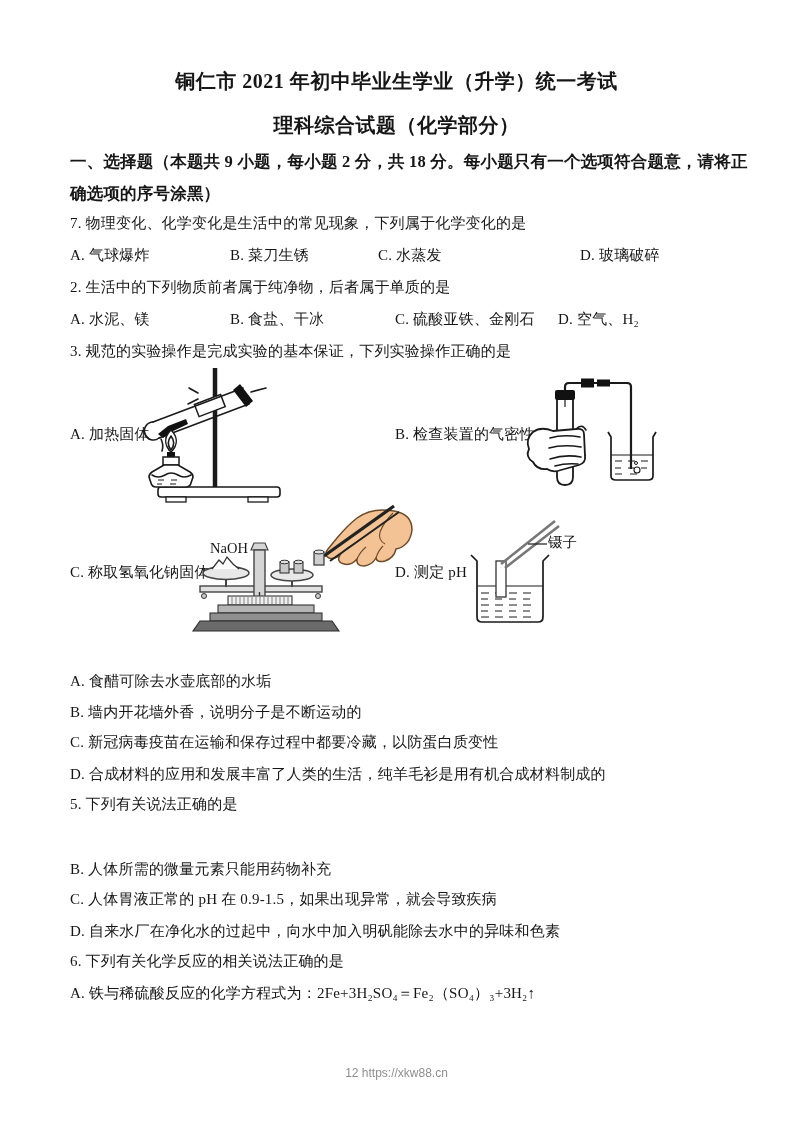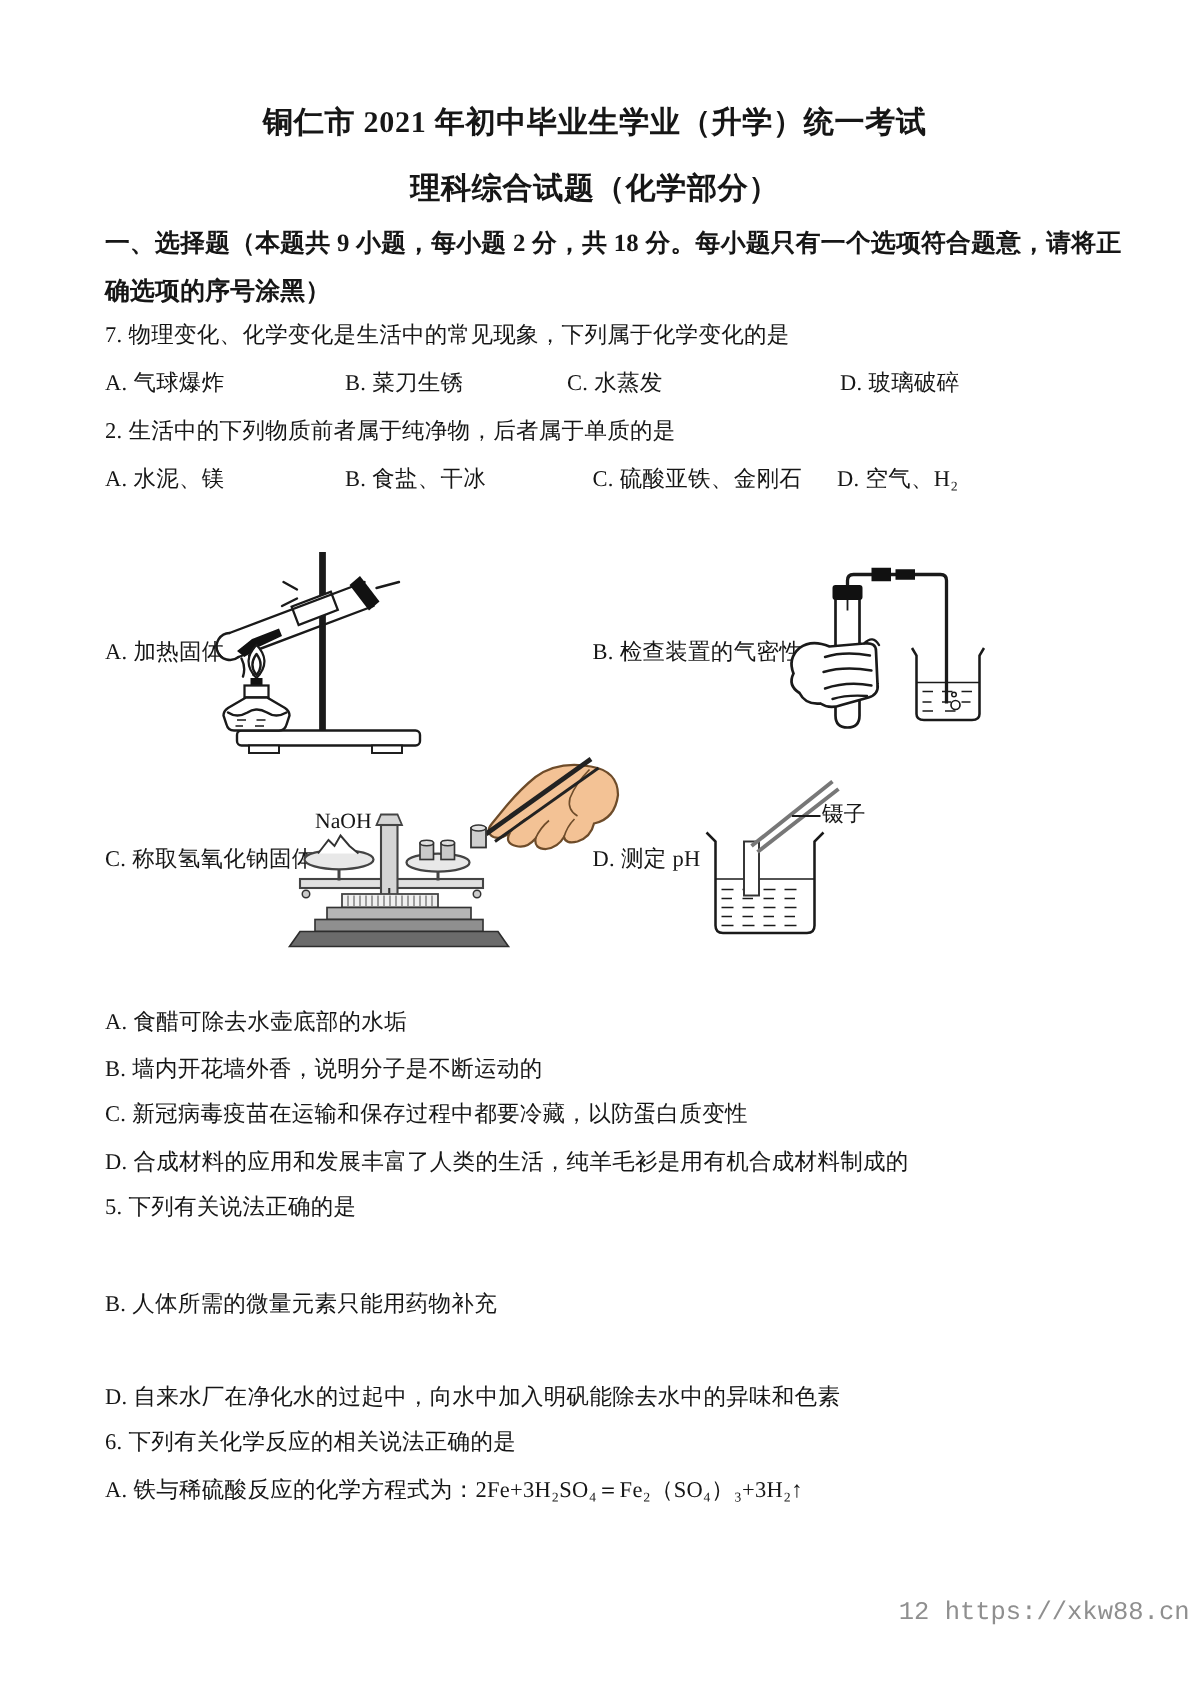--- a/index.html
+++ b/index.html
@@ -5,48 +5,49 @@
   html,body { margin:0; padding:0; background:#ffffff; }
   .page {
     position:relative; width:793px; height:1122px; background:#ffffff;
     font-family:"Liberation Serif","DejaVu Serif",serif; color:#161616; overflow:hidden;
   }
   .abs { position:absolute; white-space:nowrap;text-align:center; }
   .title { left:0; width:793px; text-align:center; font-size:20px; font-weight:700; letter-spacing:0.5px; }
   .sec { font-size:16.5px; font-weight:700; letter-spacing:0.2px; }
   .t { font-size:15px; letter-spacing:0.2px; }
   .ann { font-size:14.5px; }
-  .footer { left:0; width:793px; text-align:right; font-size:17px; color:#8f8f8f;
-            font-family:Liberation Mono, monospace; }
+  .footer { left:0; width:793px; text-align:center; font-size:12px; color:#8f8f8f;
+            font-family:Liberation Sans, sans-serif; }
   svg.diagram { position:absolute; }
   .ln { stroke:#1a1a1a; fill:none; stroke-width:1.6; stroke-linecap:round; stroke-linejoin:round; }
 </style>
 </head>
 <body>
 
 <div class="page">
 
   <div class="abs title" style="top:68px">铜仁市 2021 年初中毕业生学业（升学）统一考试</div>
   <div class="abs title" style="top:112px">理科综合试题（化学部分）</div>
 
   <div class="abs sec" style="left:70px; top:151px">一、选择题（本题共 9 小题，每小题 2 分，共 18 分。每小题只有一个选项符合题意，请将正</div>
   <div class="abs sec" style="left:70px; top:183px">确选项的序号涂黑）</div>
 
   <div class="abs t" style="left:70px; top:214px">7. 物理变化、化学变化是生活中的常见现象，下列属于化学变化的是</div>
   <div class="abs t" style="left:70px;  top:246px">A. 气球爆炸</div>
   <div class="abs t" style="left:230px; top:246px">B. 菜刀生锈</div>
   <div class="abs t" style="left:378px; top:246px">C. 水蒸发</div>
-  <div class="abs t" style="left:560px; top:246px">D. 玻璃破碎</div>
+  <div class="abs t" style="left:580px; top:246px">D. 玻璃破碎</div>
 
   <div class="abs t" style="left:70px; top:278px">2. 生活中的下列物质前者属于纯净物，后者属于单质的是</div>
   <div class="abs t" style="left:70px;  top:310px">A. 水泥、镁</div>
   <div class="abs t" style="left:230px; top:310px">B. 食盐、干冰</div>
   <div class="abs t" style="left:395px; top:310px">C. 硫酸亚铁、金刚石</div>
   <div class="abs t" style="left:558px; top:310px">D. 空气、H₂</div>
 
+  <div class="abs t" style="left:70px; top:342px">3. 规范的实验操作是完成实验的基本保证，下列实验操作正确的是</div>
   <div class="abs t" style="left:70px;  top:425px">A. 加热固体</div>
   <div class="abs t" style="left:395px; top:425px">B. 检查装置的气密性</div>
   <div class="abs t" style="left:70px;  top:563px">C. 称取氢氧化钠固体</div>
   <div class="abs t" style="left:395px; top:563px">D. 测定 pH</div>
 
   <svg class="diagram" style="left:138px; top:360px" width="250" height="145" viewBox="0 0 250 145">
     <line x1="77" y1="8" x2="77" y2="128" stroke="#1a1a1a" stroke-width="4.5"></line>
     <rect x="20" y="127" width="122" height="10" rx="3" fill="#fff" stroke="#1a1a1a" stroke-width="1.6"></rect>
     <rect x="28" y="137" width="20" height="5" fill="#fff" stroke="#1a1a1a" stroke-width="1.3"></rect>
     <rect x="110" y="137" width="20" height="5" fill="#fff" stroke="#1a1a1a" stroke-width="1.3"></rect>
@@ -130,20 +131,21 @@
   <div class="abs ann" style="left:210px; top:540px">NaOH</div>
   <div class="abs ann" style="left:548px; top:533px">镊子</div>
 
   <div class="abs t" style="left:70px; top:672px">A. 食醋可除去水壶底部的水垢</div>
   <div class="abs t" style="left:70px; top:703px">B. 墙内开花墙外香，说明分子是不断运动的</div>
   <div class="abs t" style="left:70px; top:733px">C. 新冠病毒疫苗在运输和保存过程中都要冷藏，以防蛋白质变性</div>
   <div class="abs t" style="left:70px; top:765px">D. 合成材料的应用和发展丰富了人类的生活，纯羊毛衫是用有机合成材料制成的</div>
 
   <div class="abs t" style="left:70px; top:795px">5. 下列有关说法正确的是</div>
   <div class="abs t" style="left:70px; top:860px">B. 人体所需的微量元素只能用药物补充</div>
+  <div class="abs t" style="left:70px; top:890px">C. 人体胃液正常的 pH 在 0.9-1.5，如果出现异常，就会导致疾病</div>
   <div class="abs t" style="left:70px; top:922px">D. 自来水厂在净化水的过起中，向水中加入明矾能除去水中的异味和色素</div>
 
   <div class="abs t" style="left:70px; top:952px">6. 下列有关化学反应的相关说法正确的是</div>
   <div class="abs t" style="left:70px; top:984px">A. 铁与稀硫酸反应的化学方程式为：2Fe+3H₂SO₄＝Fe₂（SO₄）₃+3H₂↑</div>
 
   <div class="abs footer" style="top:1066px">12 https://xkw88.cn</div>
 
 </div>
 
 </body></html>

